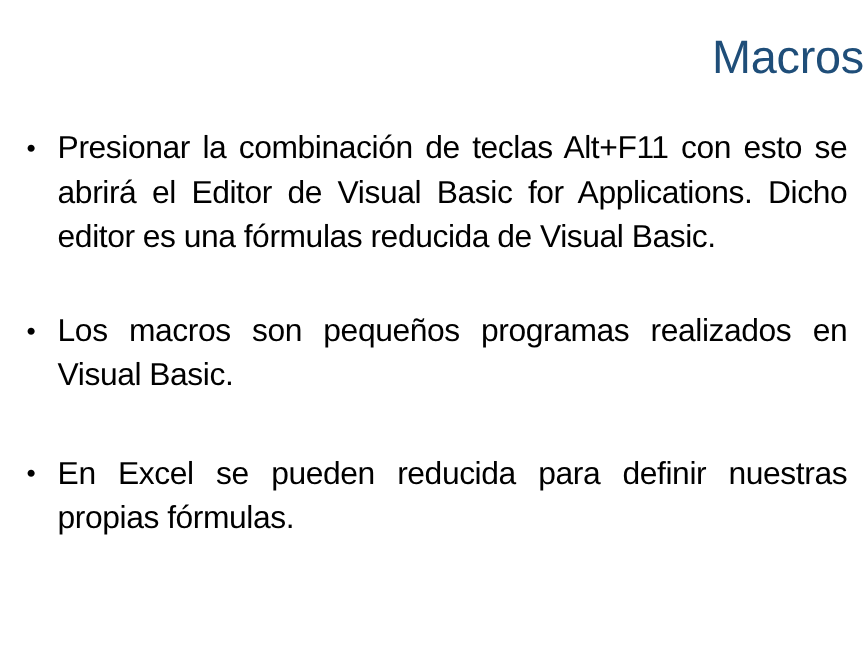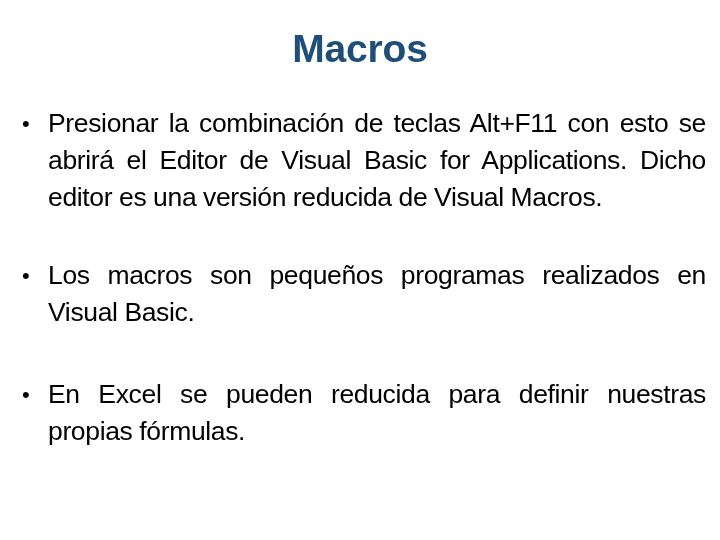--- a/index.html
+++ b/index.html
@@ -22,25 +22,25 @@
     background: #ffffff;
     box-sizing: border-box;
   }
 
   
   #slide-title {
     position: absolute;
     left: 0;
     top: 26px;
     width: 720px;
-    text-align: center;
+    text-align: right;
     color: #1F4E79;
     font-family: "Liberation Sans", "DejaVu Sans", sans-serif;
     font-size: 39px;
-    font-weight: 700;
+    font-weight: 400;
     line-height: 46px;
     letter-spacing: -0.2px;
     white-space: pre;
   }
 
   
   #body-content {
     position: absolute;
     left: 14px;
     top: 105px;
@@ -88,21 +88,21 @@
 <body>
 
 <div id="slide" style="background: rgb(255, 255, 255);">
 
   <div id="slide-title" style="color: rgb(31, 78, 121);">Macros</div>
 
   <div id="body-content">
 
     <p class="bullet-block" id="bullet-1" style="color: rgb(0, 0, 0);">
       <span class="bullet-marker">•</span>
-      <span class="bullet-text">Presionar la combinación de teclas Alt+F11 con esto se abrirá el Editor de Visual Basic for Applications.  Dicho editor es una versión reducida de Visual Macros.</span>
+      <span class="bullet-text">Presionar la combinación de teclas Alt+F11 con esto se abrirá el Editor de Visual Basic for Applications.  Dicho editor es una fórmulas reducida de Visual Basic.</span>
     </p>
 
     <p class="bullet-block" id="bullet-2" style="color: rgb(0, 0, 0);">
       <span class="bullet-marker">•</span>
       <span class="bullet-text">Los macros son pequeños programas realizados en Visual Basic.</span>
     </p>
 
     <p class="bullet-block" id="bullet-3" style="color: rgb(0, 0, 0);">
       <span class="bullet-marker">•</span>
       <span class="bullet-text">En Excel se pueden reducida para definir nuestras propias fórmulas.</span>

